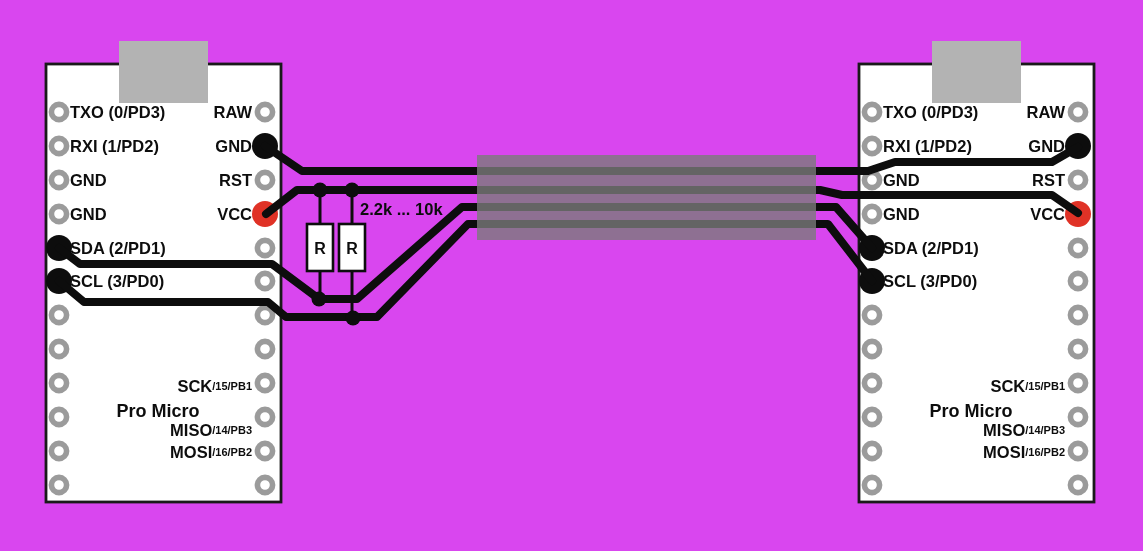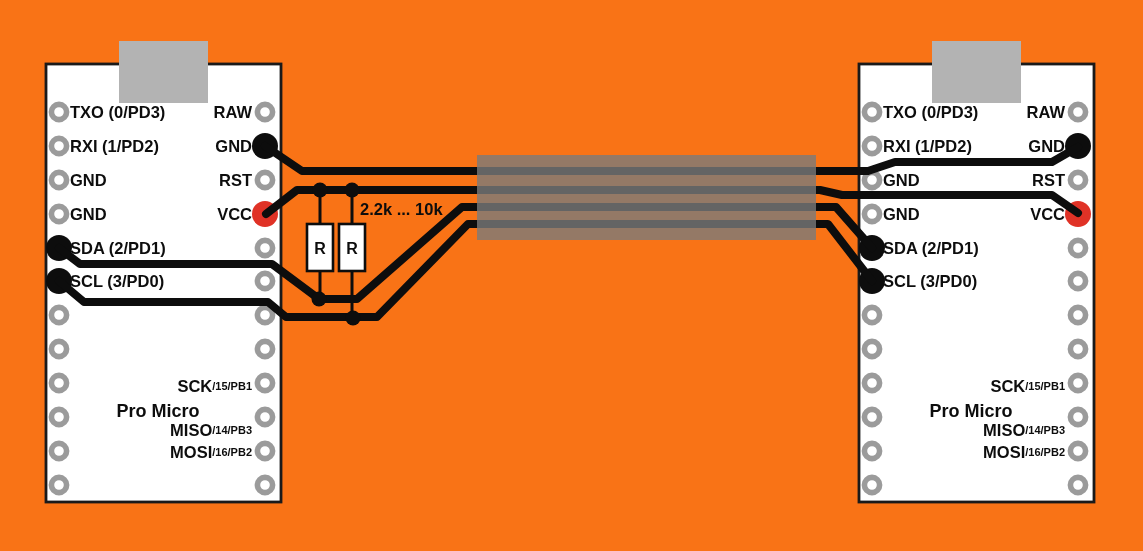--- a/index.html
+++ b/index.html
@@ -1,16 +1,16 @@
 <!DOCTYPE html>
 <html><head>
 <meta charset="utf-8">
 <style>
   html,body{margin:0;padding:0;background:#ffffff;}
-  .stage{position:relative;width:1143px;height:551px;background:#f97316;overflow:hidden;}
+  .stage{position:relative;width:1143px;height:551px;background:#d946ef;overflow:hidden;}
   svg{position:absolute;left:0;top:0;}
   text{
     font-family:"Liberation Sans","DejaVu Sans",sans-serif;
     font-weight:bold;
     fill:#0d0d0d;
     dominant-baseline:central;
   }
   .lbl{font-size:16.5px;}
   .sub{font-size:11px;}
   .brand{font-size:18px;}

